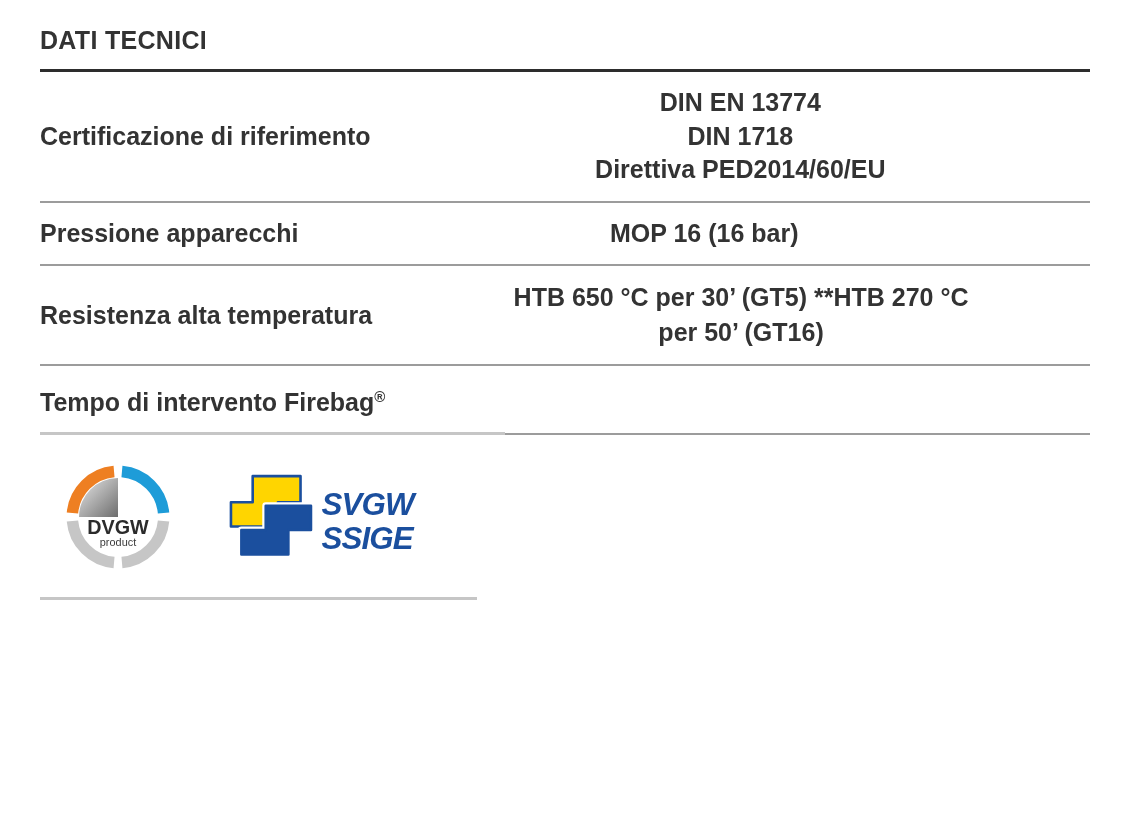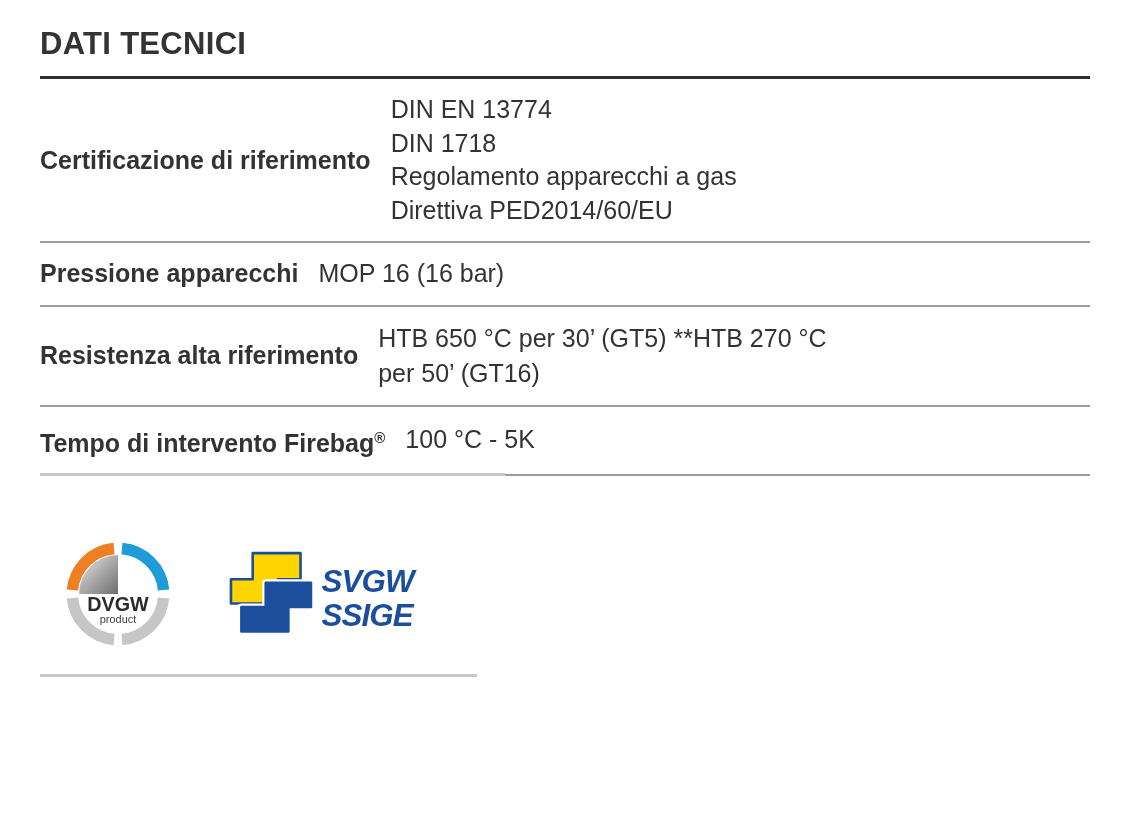--- a/index.html
+++ b/index.html
@@ -11,21 +11,21 @@
     width: 1136px;
     height: 836px;
     font-family: "Liberation Sans", sans-serif;
     color: #333333;
     overflow: hidden;
   }
   .page {
     padding: 26px 46px 0 40px;
   }
   .page-title {
-    font-size: 31px;
+    font-size: 25px;
     font-weight: bold;
     color: #333333;
     margin: 0 0 14px 0;
     letter-spacing: 0.3px;
   }
   .head-rule {
     border-bottom: 3px solid #2d2d2d;
   }
   .spec-table {
     width: 100%;
@@ -44,32 +44,33 @@
     flex: 0 0 auto;
     padding-right: 20px;
     white-space: nowrap;
   }
   .spec-row .row-label sup {
     font-size: 15px;
     font-weight: bold;
   }
   .spec-row .row-value {
     flex: 1 1 auto;
-    text-align: left;
+    text-align: center;
     line-height: 33.5px;
+    font-weight: bold;
   }
   .row-tall .row-value {
     line-height: 35px;
   }
   
   .logos-cell {
     width: 465px;
     margin-top: -3px;           
     border-top: 3px solid #c6c6c6;
-    padding: 66px 0 28px 0;
+    padding: 30px 0 28px 0;
   }
   .logos-row {
     display: flex;
     align-items: center;
     margin-left: 26px;
   }
   .logo-dvgw { flex: 0 0 auto; }
   .logo-svgw { flex: 0 0 auto; margin-left: 54px; }
   .logos-bottom-line {
     width: 437px;
@@ -85,44 +86,42 @@
   <h2 class="page-title">DATI TECNICI</h2>
   <div class="head-rule"></div>
 
   <div class="spec-table">
 
     <div class="spec-row">
       <div class="row-label">Certificazione di riferimento</div>
       <div class="row-value">
         <div>DIN EN 13774</div>
         <div>DIN 1718</div>
-        <div>Regolamento apparecchi a gas</div>
         <div>Direttiva PED2014/60/EU</div>
       </div>
     </div>
 
     <div class="spec-row">
       <div class="row-label">Pressione apparecchi</div>
       <div class="row-value">MOP 16 (16 bar)</div>
     </div>
 
 
     <div class="spec-row row-tall">
-      <div class="row-label">Resistenza alta riferimento</div>
+      <div class="row-label">Resistenza alta temperatura</div>
       <div class="row-value">
         <div>HTB 650 °C per 30’ (GT5) **HTB 270 °C</div>
         <div>per 50’ (GT16)</div>
       </div>
     </div>
 
     <div class="spec-row">
       <div class="row-label">
         <span>Tempo di intervento Firebag</span><sup>®</sup>
       </div>
-      <div class="row-value">100 °C - 5K</div>
     </div>
 
   </div>
 
   <div class="logos-cell">
     <div class="logos-row">
 
       <svg class="logo-dvgw" width="104" height="104" viewBox="0 0 100 100" aria-hidden="true">
         <defs>
           <linearGradient id="dvgwQuarter" x1="0" y1="0" x2="1" y2="1">

